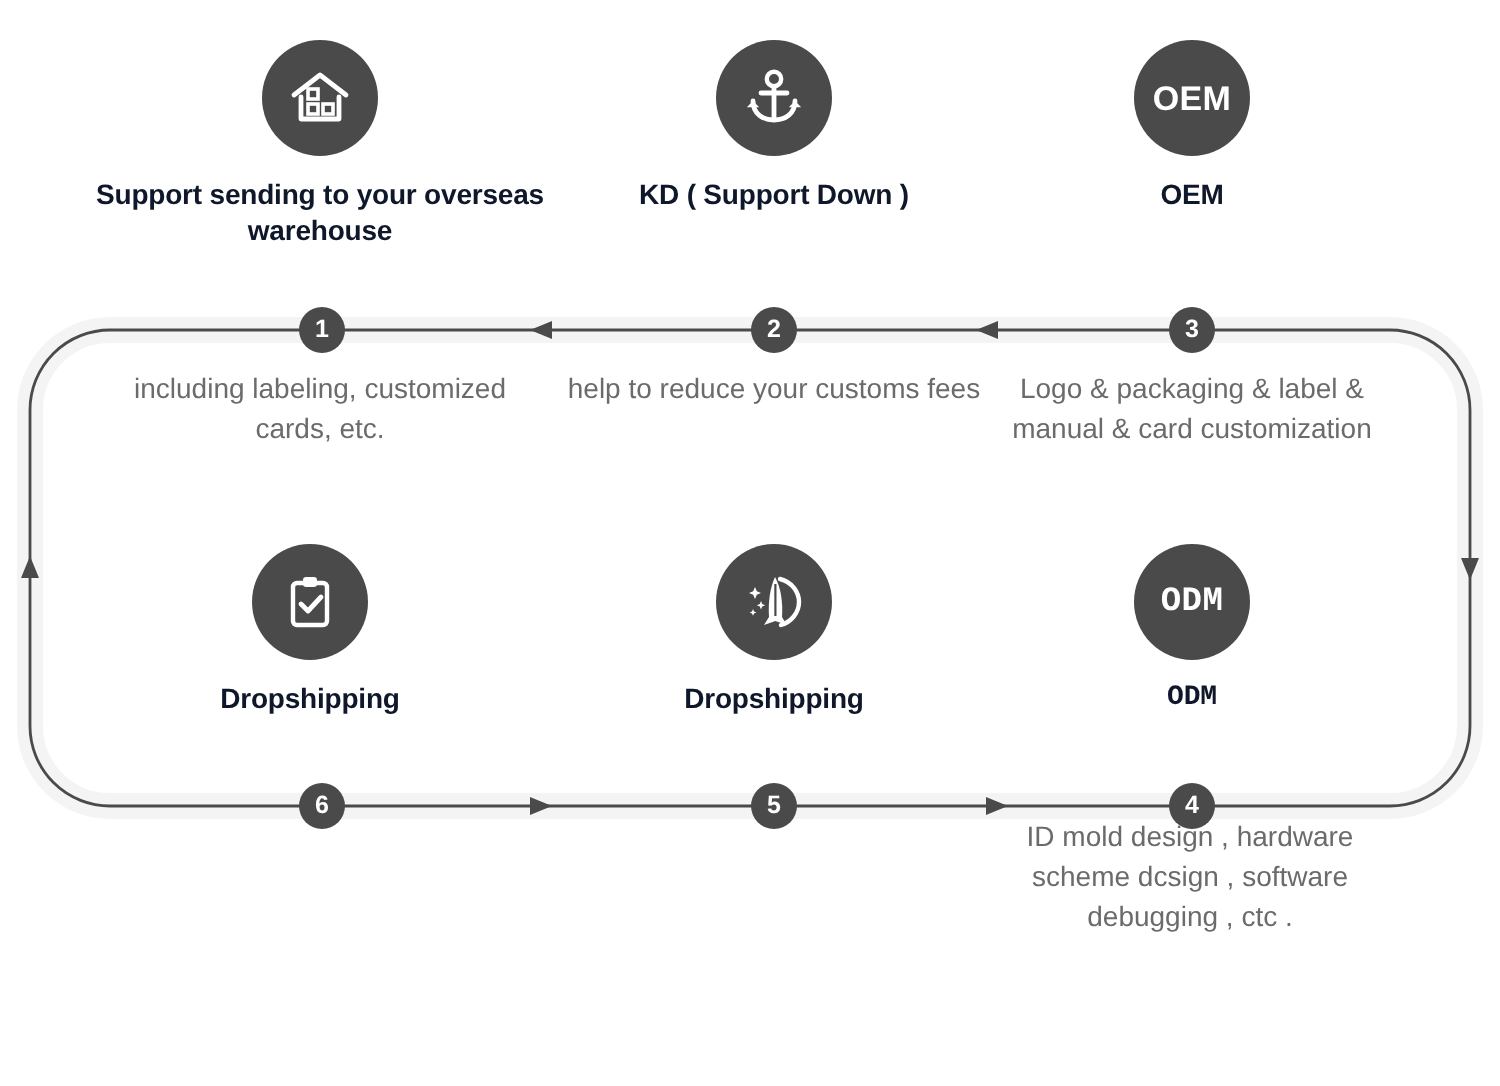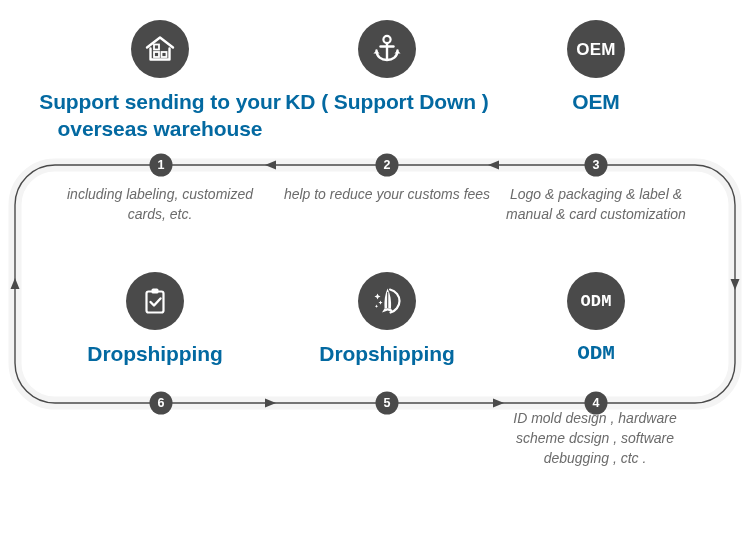--- a/index.html
+++ b/index.html
@@ -46,23 +46,23 @@
   .badge svg { display: block; }
   .badge-text {
     font-size: 17px;
     font-weight: bold;
     letter-spacing: .2px;
     color: #ffffff;
     line-height: 1;
   }
   .service-label {
     margin-top: 11px;
-    font-size: 21px;
+    font-size: 14px;
     font-weight: bold;
-    color: #0369a1;
+    color: #0f172a;
     line-height: 1.28;
     letter-spacing: -.1px;
   }
 
   
   .step-num {
     position: absolute;
     width: 23px;
     height: 23px;
     border-radius: 50%;
@@ -79,21 +79,20 @@
 
   
   .caption {
     position: absolute;
     width: 215px;
     text-align: center;
     transform: translateX(-50%);
     font-size: 14px;
     color: #6b6b6b;
     line-height: 1.42;
-    font-style: italic;
   }
 </style>
 </head>
 <body>
 
 <div id="page">
 
   <svg id="loop-svg" viewBox="0 0 750 543">
 
     <path d="M 55 165 H 695 A 40 40 0 0 1 735 205 V 363 A 40 40 0 0 1 695 403 H 55 A 40 40 0 0 1 15 363 V 205 A 40 40 0 0 1 55 165 Z" fill="none" stroke="#f4f4f4" stroke-width="13"></path>

